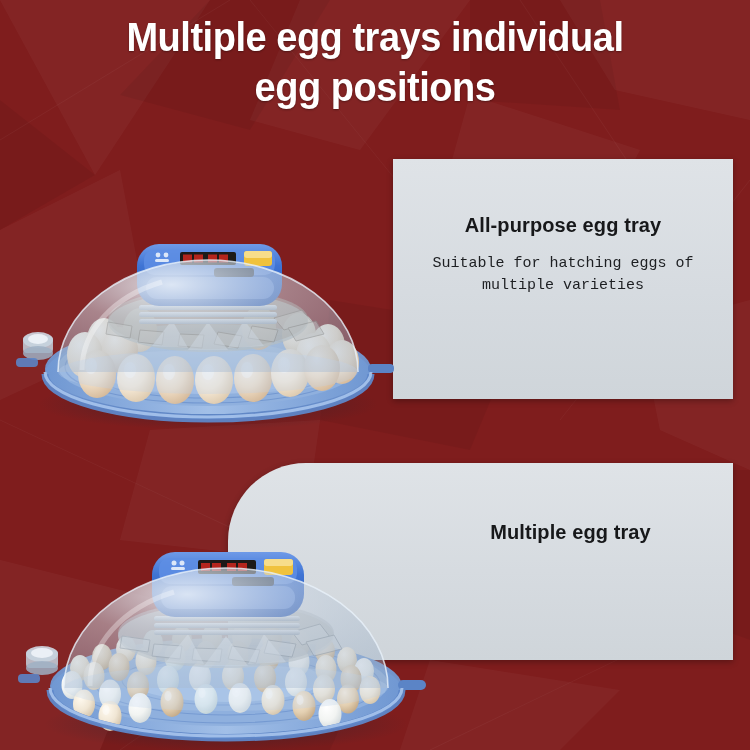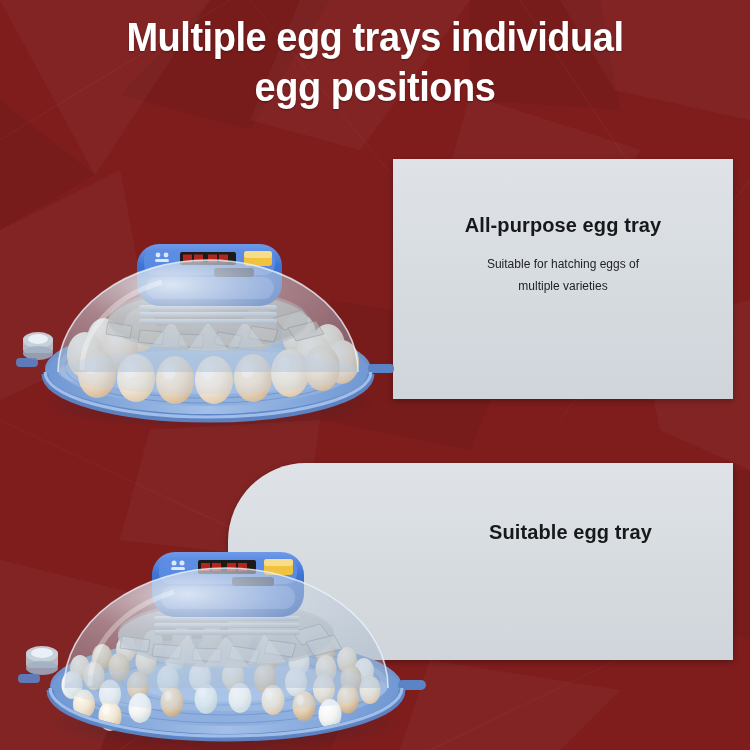--- a/index.html
+++ b/index.html
@@ -43,22 +43,23 @@
 
   .panel-inner{position:absolute;}
   #panel-1 .panel-inner{left:0;right:0;top:54px;text-align:center;}
   #panel-2 .panel-inner{left:190px;right:10px;top:57px;text-align:center;}
 
   .p-head{
     color:#17181a;font-weight:bold;font-size:20px;line-height:24px;
     margin:0 0 16px 0;letter-spacing:0.1px;
   }
   .p-body{
-    color:#1d1f22;font-size:12px;line-height:22px;margin:0;
+    color:#1d1f22;font-size:15px;line-height:22px;margin:0;
     white-space:pre-line;
+    font-family:Liberation Mono, monospace;
   }
 
   
   .incubator{position:absolute;}
   #incubator-1{left:12px;top:222px;width:390px;height:210px;}
   #incubator-2{left:14px;top:528px;width:420px;height:225px;}
   .incubator svg{display:block;width:100%;height:100%;}
 </style>
 </head>
 <body>
@@ -105,21 +106,21 @@
   <div class="panel" id="panel-1">
     <div class="panel-inner">
       <p class="p-head">All-purpose egg tray</p>
       <p class="p-body">Suitable for hatching eggs of
 multiple varieties</p>
     </div>
   </div>
 
   <div class="panel" id="panel-2">
     <div class="panel-inner">
-      <p class="p-head">Suitable egg tray</p>
+      <p class="p-head">Multiple egg tray</p>
     </div>
   </div>
 
   <div class="incubator" id="incubator-1">
     <svg viewBox="0 0 390 210">
       <defs>
         <radialGradient id="domeG1" cx="38%" cy="22%" r="78%">
           <stop offset="0%" stop-color="#eef3f8" stop-opacity="0.88"></stop>
           <stop offset="45%" stop-color="#c8d3e0" stop-opacity="0.55"></stop>
           <stop offset="100%" stop-color="#9fb2c8" stop-opacity="0.45"></stop>

